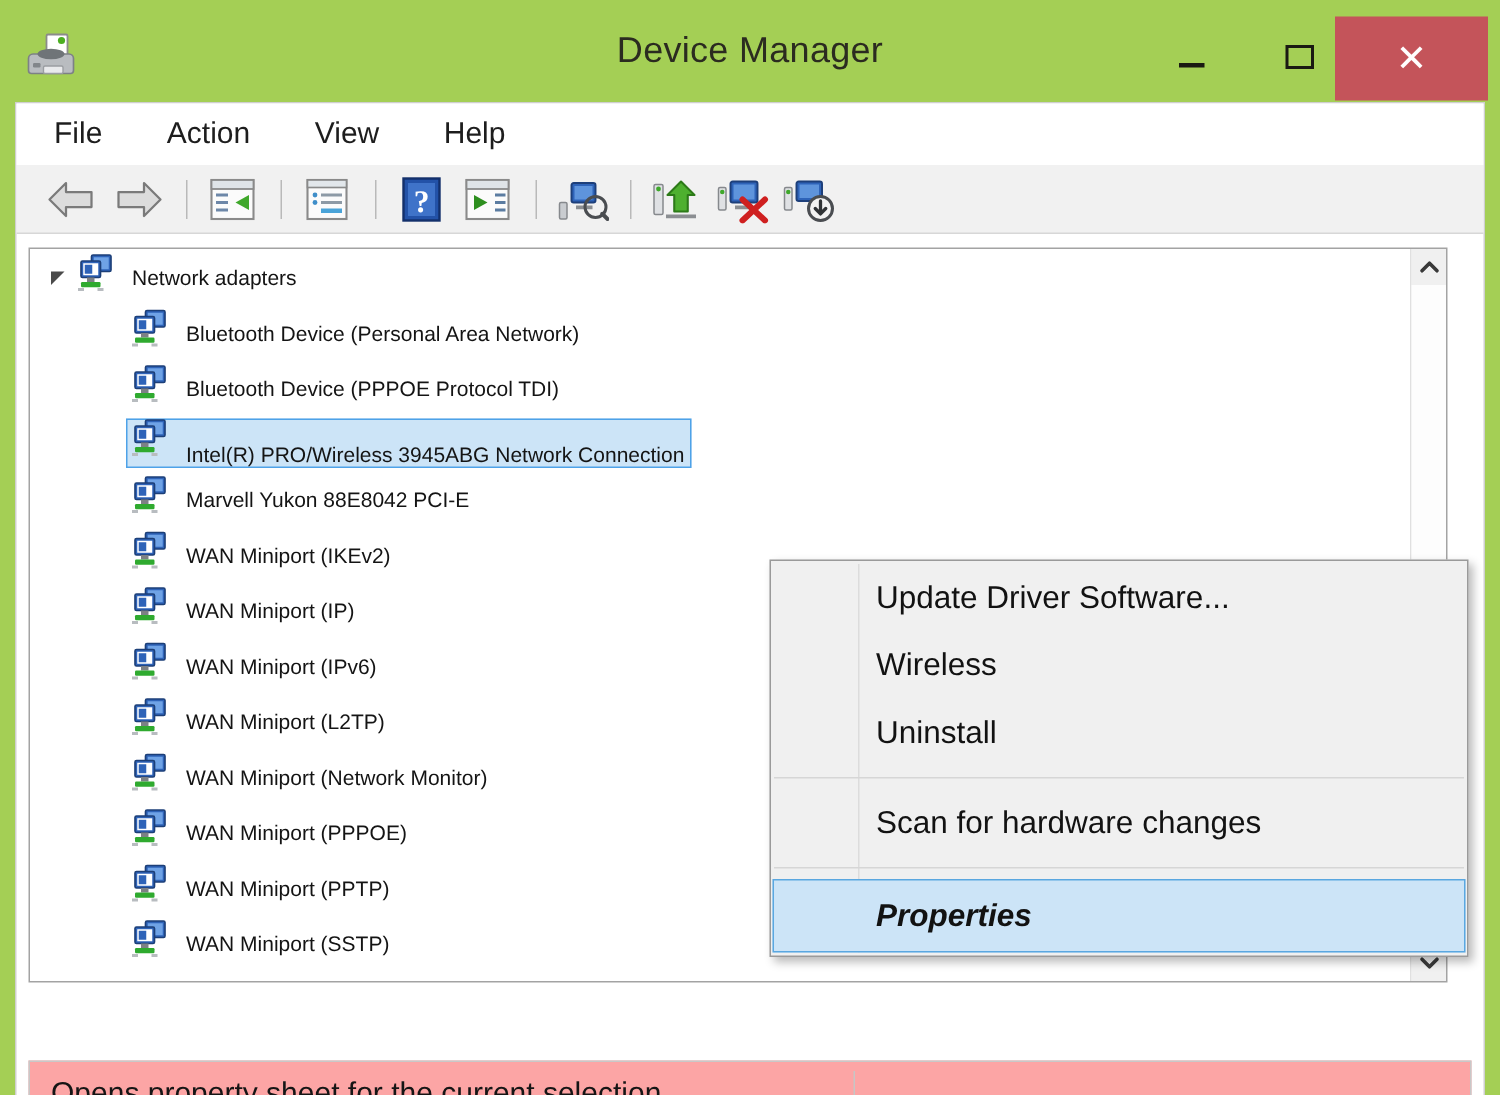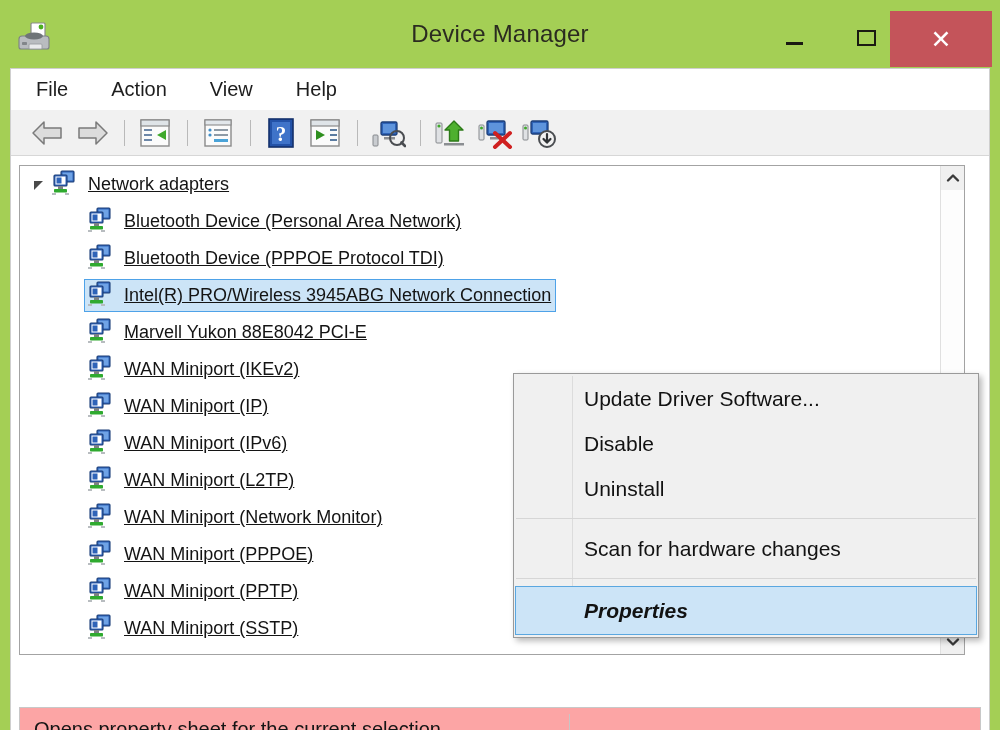--- a/index.html
+++ b/index.html
@@ -142,38 +142,38 @@
     display: flex;
     align-items: center;
     padding-left: 4px;
     white-space: nowrap;
   }
   .tree-row.root { padding-left: 4px; }
   .tree-row.child { padding-left: 64px; }
   .tree-row.selected .row-inner {
     background: #cce4f7;
     border: 1px solid #4ea2e8;
+    align-items: flex-end;
   }
   .row-inner {
     display: inline-flex;
     align-items: center;
     height: 33px;
     padding: 0 4px 0 2px;
     border: 1px solid transparent;
   }
   .expander {
     width: 24px; height: 24px;
     display: flex; align-items: center; justify-content: center;
     flex: none;
   }
   .tree-label {
-    font-size: 18px;
+    font-size: 14px;
     color: #141414;
     margin-left: 9px;
-    text-decoration: underline;
   }
   .net-icon { flex: none; }
 
   
   #tree-scrollbar {
     position: absolute;
     right: 0; top: 0;
     width: 24px; height: 488px;
     background: #f7f7f7;
     border-left: 1px solid #e0e0e0;
@@ -679,21 +679,21 @@
             <path d="M2 2.5 L7 7.5 L12 2.5" fill="none" stroke="#3a3a3a" stroke-width="2.4" stroke-linecap="round" stroke-linejoin="round"></path>
           </svg>
         </div>
       </div>
     </div>
 
     <div id="context-menu">
       <div id="ctx-gutter"></div>
 
       <div class="ctx-item">Update Driver Software...</div>
-      <div class="ctx-item">Disable</div>
+      <div class="ctx-item">Wireless</div>
       <div class="ctx-item">Uninstall</div>
       <div class="ctx-sep"></div>
       <div class="ctx-item">Scan for hardware changes</div>
       <div class="ctx-sep"></div>
       <div class="ctx-item highlighted">Properties</div>
     </div>
 
     <div id="status-bar">
       <span id="status-text">Opens property sheet for the current selection.</span>
       <div class="status-divider"></div>

